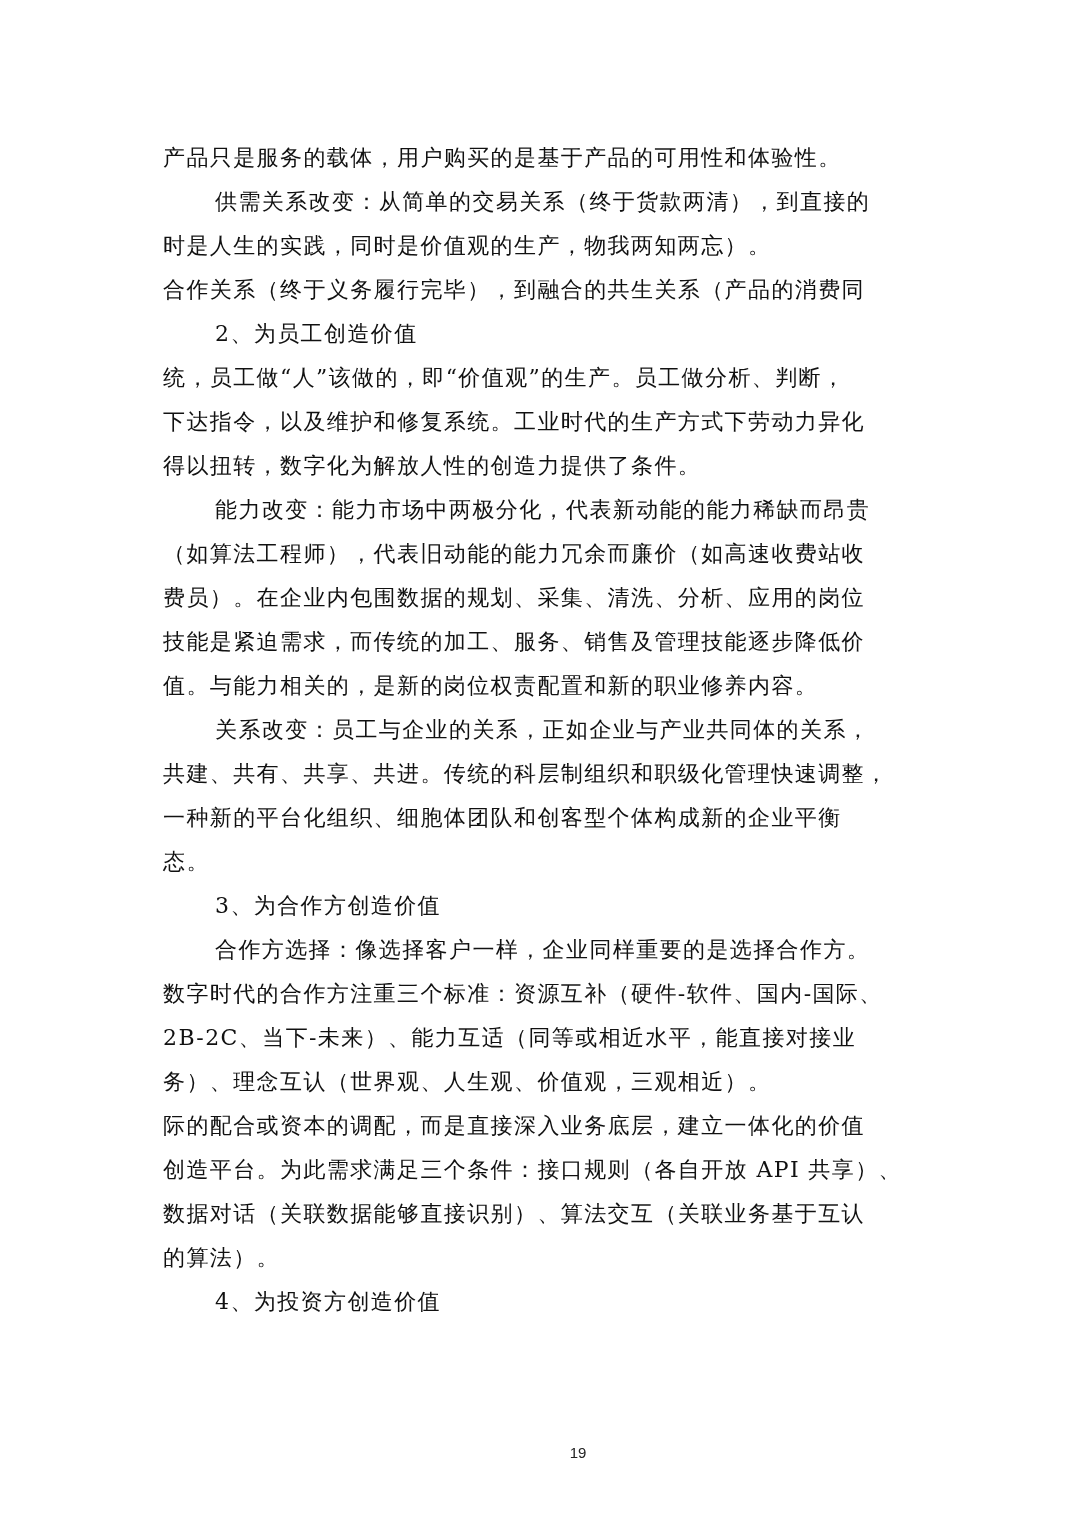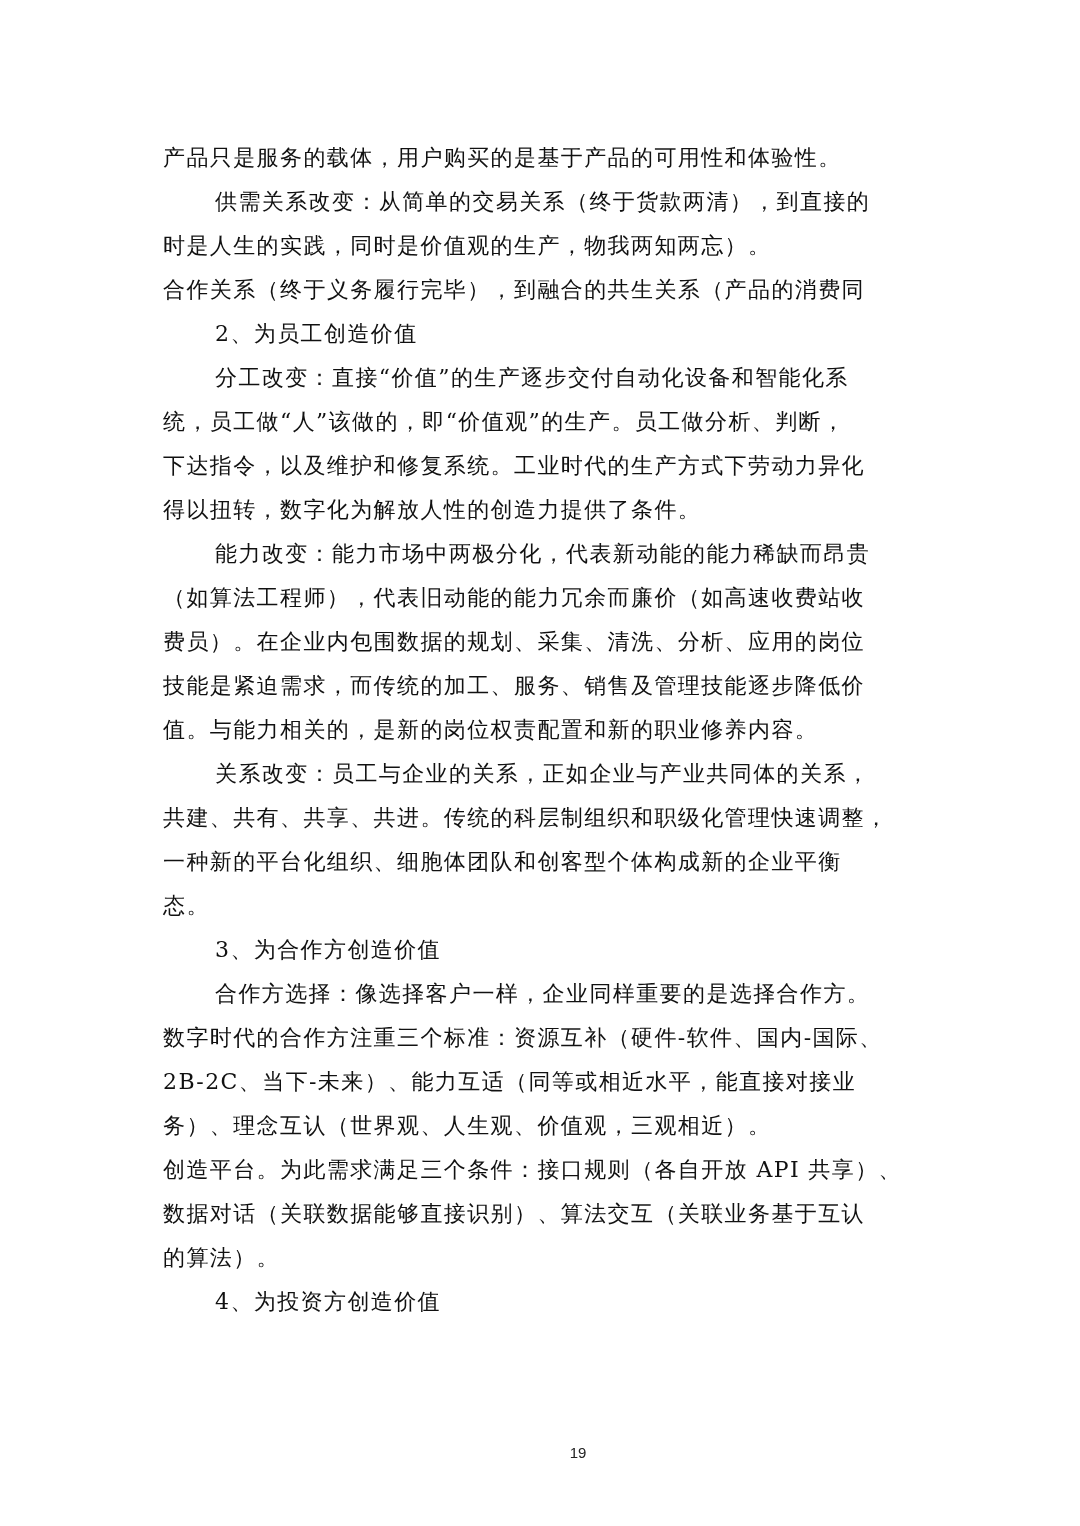--- a/index.html
+++ b/index.html
@@ -48,37 +48,37 @@
 </style>
 </head>
 <body>
 
 <div class="page">
   <div class="line">产品只是服务的载体，用户购买的是基于产品的可用性和体验性。</div>
   <div class="line indent">供需关系改变：从简单的交易关系（终于货款两清），到直接的</div>
   <div class="line">时是人生的实践，同时是价值观的生产，物我两知两忘）。</div>
   <div class="line">合作关系（终于义务履行完毕），到融合的共生关系（产品的消费同</div>
   <div class="line heading">2、为员工创造价值</div>
-  <div class="line indent">分工改变：直接“价值”的生产逐步交付自动化设备和智能化系</div>
   <div class="line">统，员工做“人”该做的，即“价值观”的生产。员工做分析、判断，</div>
   <div class="line">下达指令，以及维护和修复系统。工业时代的生产方式下劳动力异化</div>
   <div class="line">得以扭转，数字化为解放人性的创造力提供了条件。</div>
   <div class="line indent">能力改变：能力市场中两极分化，代表新动能的能力稀缺而昂贵</div>
   <div class="line">（如算法工程师），代表旧动能的能力冗余而廉价（如高速收费站收</div>
   <div class="line">费员）。在企业内包围数据的规划、采集、清洗、分析、应用的岗位</div>
   <div class="line">技能是紧迫需求，而传统的加工、服务、销售及管理技能逐步降低价</div>
   <div class="line">值。与能力相关的，是新的岗位权责配置和新的职业修养内容。</div>
   <div class="line indent">关系改变：员工与企业的关系，正如企业与产业共同体的关系，</div>
   <div class="line">共建、共有、共享、共进。传统的科层制组织和职级化管理快速调整，</div>
   <div class="line">一种新的平台化组织、细胞体团队和创客型个体构成新的企业平衡</div>
   <div class="line">态。</div>
   <div class="line heading">3、为合作方创造价值</div>
   <div class="line indent">合作方选择：像选择客户一样，企业同样重要的是选择合作方。</div>
   <div class="line">数字时代的合作方注重三个标准：资源互补（硬件-软件、国内-国际、</div>
   <div class="line">2B-2C、当下-未来）、能力互适（同等或相近水平，能直接对接业</div>
   <div class="line">务）、理念互认（世界观、人生观、价值观，三观相近）。</div>
+  <div class="line">际的配合或资本的调配，而是直接深入业务底层，建立一体化的价值</div>
   <div class="line">创造平台。为此需求满足三个条件：接口规则（各自开放 API 共享）、</div>
   <div class="line">数据对话（关联数据能够直接识别）、算法交互（关联业务基于互认</div>
   <div class="line">的算法）。</div>
   <div class="line heading">4、为投资方创造价值</div>
 </div>
 
 <div class="page-number">19</div>
 
 </body></html>

